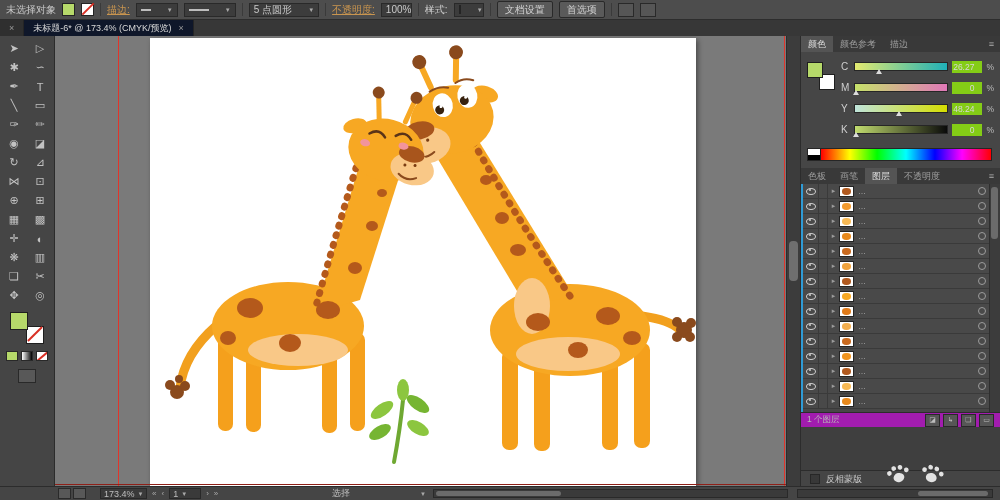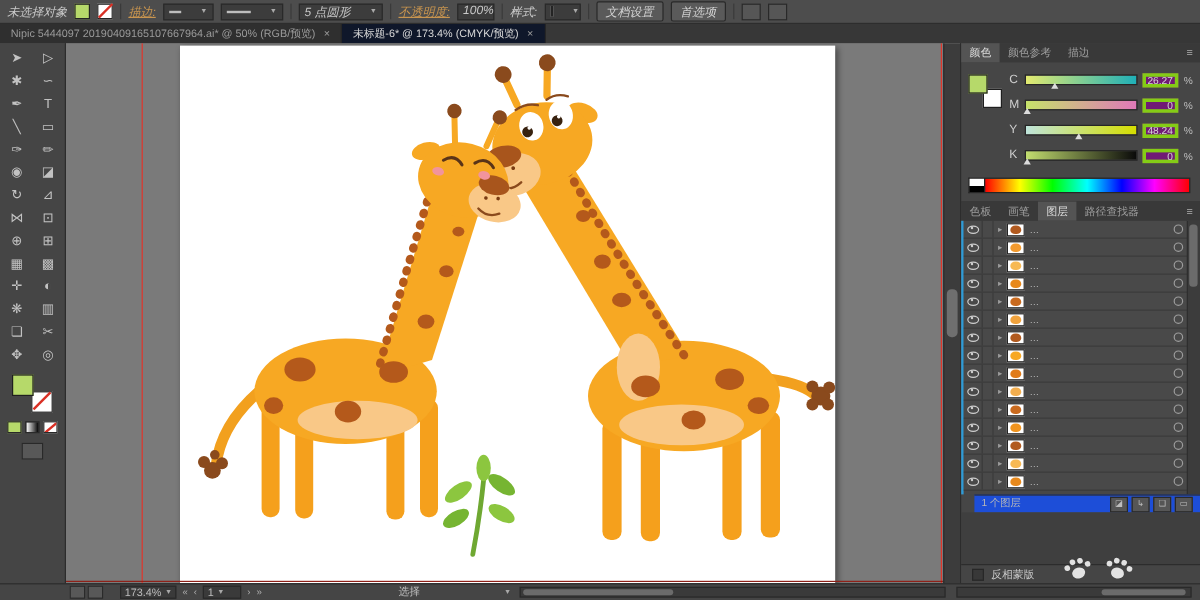--- a/index.html
+++ b/index.html
@@ -1,20 +1,20 @@
 <!DOCTYPE html>
 <html><head>
 <meta charset="utf-8">
 <style>
   html,body{margin:0;padding:0;background:#2b2b2b;}
   .app{position:relative;width:1000px;height:500px;overflow:hidden;background:#4d4d4d;
        font-family:"Liberation Sans","DejaVu Sans",sans-serif;font-size:10px;color:#c9c9c9;}
   
   .cbar{position:absolute;top:0;left:0;right:0;height:20px;background:#4d4d4d;border-bottom:1px solid #2d2d2d;
-        display:flex;align-items:center;gap:6px;padding:0 6px;box-sizing:border-box;font-style:italic;}
+        display:flex;align-items:center;gap:6px;padding:0 6px;box-sizing:border-box;}
   .sw{width:13px;height:13px;border:1px solid #242424;position:relative;box-sizing:border-box;}
   .sw.fill{background:#b6d96a;}
   .sw.stroke{background:#fff;}
   .sw.stroke::after{content:"";position:absolute;left:-2px;top:4px;width:16px;height:2px;background:#d93025;transform:rotate(-45deg);}
   .link{color:#c9954f;text-decoration:underline;}
   .dd{height:14px;background:#3c3c3c;border:1px solid #292929;display:flex;align-items:center;gap:16px;
       padding:0 4px;box-sizing:border-box;}
   .car{font-size:6px;color:#a9a9a9;}
   .hline{width:22px;height:2px;background:#bdbdbd;}
   .btn{height:15px;border:1px solid #292929;background:#5a5a5a;border-radius:2px;padding:0 7px;
@@ -63,21 +63,21 @@
   .cfs .s{position:absolute;right:0;bottom:0;width:16px;height:16px;background:#fff;border:1px solid #1f1f1f;box-sizing:border-box;}
   .crow{position:absolute;left:40px;right:6px;height:17px;display:flex;align-items:center;gap:4px;}
   .clabel{width:9px;color:#cfcfcf;}
   .cbar2{position:relative;flex:1;height:9px;border:1px solid #262626;box-sizing:border-box;}
   .grad-c{background:linear-gradient(90deg,#e3ea70,#1fb0b8);}
   .grad-m{background:linear-gradient(90deg,#c6e26a,#e078b8);}
   .grad-y{background:linear-gradient(90deg,#bfe4db,#d6de00);}
   .grad-k{background:linear-gradient(90deg,#c2dd6f,#0a0a0a);}
   .handle{position:absolute;bottom:-4px;width:0;height:0;margin-left:-3px;
           border-left:3px solid transparent;border-right:3px solid transparent;border-bottom:5px solid #dcdcdc;}
-  .cval{width:30px;height:12px;background:#701a75;border:3px solid #84cc16;color:#d6d6d6;font-size:8.5px;
+  .cval{width:30px;height:12px;background:#701a75;border:6px solid #84cc16;color:#d6d6d6;font-size:8.5px;
         display:flex;align-items:center;justify-content:flex-end;padding-right:2px;box-sizing:border-box;}
   .cpct{font-size:8.5px;color:#bdbdbd;}
   .spec{position:absolute;left:6px;right:8px;bottom:7px;height:13px;display:flex;}
   .bw{width:13px;display:flex;flex-direction:column;border:1px solid #262626;border-right:none;box-sizing:border-box;}
   .bw span{flex:1;}
   .bww{background:#fff;}.bwb{background:#000;}
   .rainbow{flex:1;border:1px solid #262626;box-sizing:border-box;
     background:linear-gradient(90deg,#ff0000 0%,#ffff00 17%,#00ff00 33%,#00ffff 50%,#0000ff 67%,#ff00ff 83%,#ff0000 100%);}
   .ptabs2{position:absolute;top:132px;left:0;right:0;height:16px;background:#393939;display:flex;align-items:center;font-size:9px;}
   .llist{position:absolute;top:148px;left:0;right:0;height:228px;background:#474747;border-left:2px solid #2f9bd6;
@@ -88,22 +88,22 @@
   .eye{width:8px;height:5px;border:1px solid #cfcfcf;border-radius:50%;position:relative;}
   .eye::after{content:"";position:absolute;left:2px;top:0.5px;width:2px;height:2px;background:#cfcfcf;border-radius:50%;}
   .llock{width:9px;height:100%;border-right:1px solid #3a3a3a;box-sizing:border-box;}
   .larr{width:11px;text-align:center;color:#9c9c9c;font-size:7px;}
   .lthumb{width:15px;height:11px;background:#fff;border:1px solid #242424;display:flex;align-items:center;justify-content:center;box-sizing:border-box;}
   .lblob{width:9px;height:7px;border-radius:45%;}
   .lname{flex:1;padding-left:4px;color:#bdbdbd;}
   .tgt{width:6px;height:6px;border:1px solid #9c9c9c;border-radius:50%;margin-right:3px;}
   .lscroll{position:absolute;right:0;top:0;bottom:0;width:10px;background:#3c3c3c;border-left:1px solid #2e2e2e;}
   .lsthumb{position:absolute;left:1px;top:3px;width:7px;height:52px;background:#6b6b6b;border-radius:3px;}
-  .lfoot{position:absolute;top:376px;left:0;right:0;height:15px;background:#1d4ed8;border-top:1px solid #2c2c2c;
-         display:flex;align-items:center;padding:0 6px;font-size:8.5px;color:#b8b8b8;box-sizing:border-box;margin-left:11px;}
+  .lfoot{position:absolute;top:376px;left:0;right:0;height:15px;background:#a21caf;border-top:1px solid #2c2c2c;
+         display:flex;align-items:center;padding:0 6px;font-size:8.5px;color:#b8b8b8;box-sizing:border-box;}
   .fic{width:13px;height:11px;border:1px solid #292929;background:#565656;margin-left:3px;display:flex;
        align-items:center;justify-content:center;font-size:7px;color:#bdbdbd;}
   .ldark{position:absolute;top:391px;left:0;right:0;height:43px;background:#3f3f3f;}
   .maskrow{position:absolute;top:434px;left:0;right:0;bottom:0;background:#454545;border-top:1px solid #2c2c2c;
            display:flex;align-items:center;gap:6px;padding:0 9px;font-size:9px;box-sizing:border-box;}
   .chk{width:10px;height:10px;background:#383838;border:1px solid #272727;box-sizing:border-box;}
   .wm{position:absolute;top:388px;right:2px;width:190px;height:60px;pointer-events:none;color:rgba(255,255,255,.88);
       display:flex;flex-direction:column;align-items:flex-end;justify-content:flex-end;padding-right:8px;box-sizing:border-box;}
   .wm .paws{display:flex;gap:10px;margin-right:46px;}
   .wmtext{font-size:21px;font-weight:bold;font-style:italic;letter-spacing:1px;}
@@ -157,21 +157,20 @@
     <span class="vsep"></span>
     <span class="btn">文档设置</span>
     <span class="btn">首选项</span>
     <span class="vsep"></span>
     <span class="cicon"></span>
     <span class="cicon"></span>
   </div>
 
   <div class="tabbar">
     <div class="tab">
-      <span>Nipic 5444097 20190409165107667964.ai* @ 50% (RGB/预览)</span>
       <span class="x">×</span>
     </div>
     <div class="tab active">
       <span>未标题-6* @ 173.4% (CMYK/预览)</span>
       <span class="x">×</span>
     </div>
   </div>
 
   <div class="tools">
     <div class="tgrid">
@@ -388,21 +387,21 @@
             <span class="bwb"></span>
           </span>
         <span class="rainbow"></span>
       </div>
     </div>
 
     <div class="ptabs2">
       <span class="ptab">色板</span>
       <span class="ptab">画笔</span>
       <span class="ptab active">图层</span>
-      <span class="ptab">路径查找器</span>
+      <span class="ptab">不透明度</span>
       <span class="pmenu">≡</span>
     </div>
 
     <div class="llist">
       <div class="lrow">
           <span class="leye">
             <span class="eye"></span>
           </span>
           <span class="llock"></span>
           <span class="larr">▸</span>

